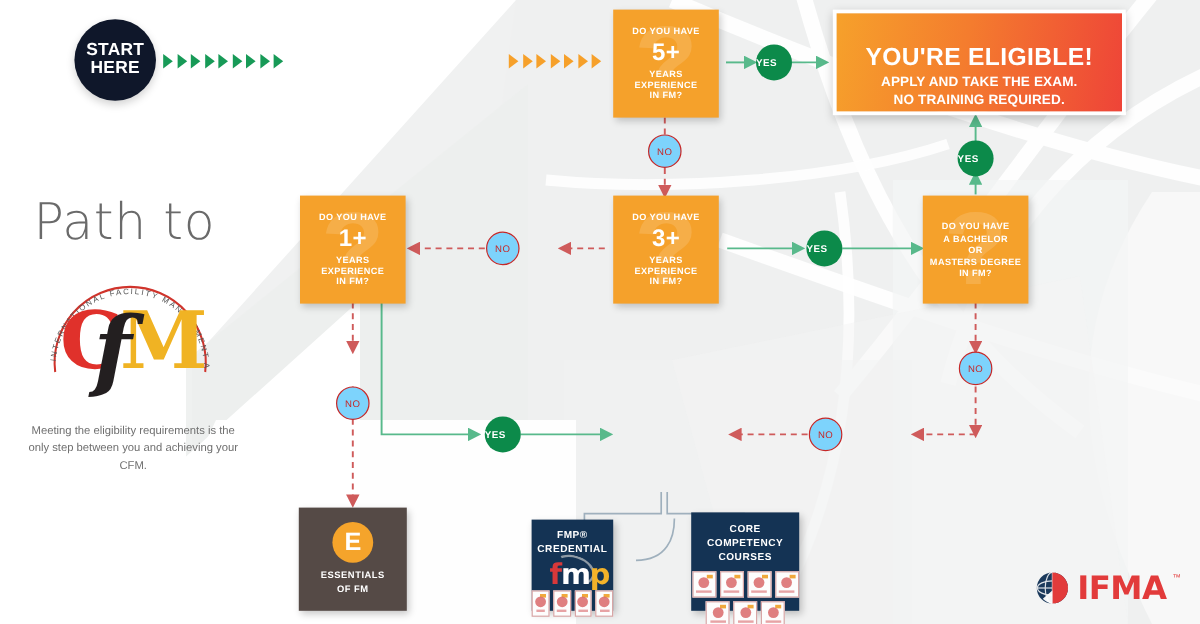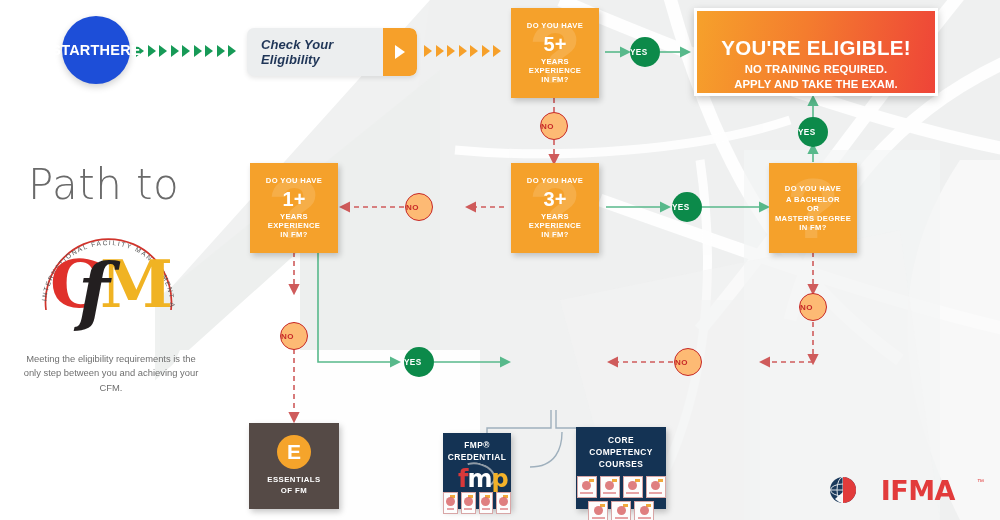--- a/index.html
+++ b/index.html
@@ -12,21 +12,21 @@
 
   
   .bg-layer { position: absolute; inset: 0; z-index: 0; pointer-events: none; }
 
   
   .abs { position: absolute; }
 
   
   .start-circle {
     left: 62px; top: 16px; width: 68px; height: 68px; border-radius: 50%;
-    background: #1d4ed8; color: #fff; display: flex; flex-direction: row;
+    background: #0f172a; color: #fff; display: flex; flex-direction: column;
     align-items: center; justify-content: center; line-height: 1.02;
     font-weight: bold; font-size: 14.5px; letter-spacing: .2px;
     box-shadow: 0 3px 7px rgba(0,0,0,.18); text-align: center; z-index: 6;
   }
 
   
   .chev-row { display: flex; align-items: center; gap: 3.5px; z-index: 5; }
   .chev {
     width: 0; height: 0;
     border-top: 6.5px solid transparent; border-bottom: 6.5px solid transparent;
@@ -82,24 +82,24 @@
   .eligible-box .t1 { font-size: 20.5px; font-weight: bold; letter-spacing: .3px; margin-top: 23px; }
   .eligible-box .t2 { font-size: 11.3px; font-weight: bold; letter-spacing: .1px; line-height: 1.28; margin-top: 2px; }
 
   
   .yes-circle {
     width: 30px; height: 30px; border-radius: 50%; background: #0c8a4a; color: #fff;
     display: flex; align-items: center; justify-content: flex-start;
     font-size: 8.2px; font-weight: bold; letter-spacing: .4px; z-index: 7; position: absolute;
   }
   .no-circle {
-    width: 28px; height: 28px; border-radius: 50%; background: #fdba74;
+    width: 28px; height: 28px; border-radius: 50%; background: #7dd3fc;
     border: 1.6px solid #c62828; color: #c62828;
-    display: flex; align-items: center; 
-    font-size: 8px; font-weight: bold; letter-spacing: .4px; z-index: 7; position: absolute;
+    display: flex; align-items: center; justify-content: center;
+    font-size: 8px; font-weight: normal; letter-spacing: .4px; z-index: 7; position: absolute;
   }
 
   
   .navy {
     background: #143354; color: #fff; position: absolute;
     box-shadow: 2px 3px 6px rgba(0,0,0,.22); text-align: center; z-index: 6;
   }
   .navy .cardtitle { font-size: 8.4px; font-weight: bold; letter-spacing: .45px; line-height: 1.42; }
 
   
@@ -148,21 +148,21 @@
   }
   .cfm-caption {
     left: 18px; top: 352px; width: 186px; text-align: center;
     font-size: 9.4px; color: #6f6f6f; line-height: 1.52; z-index: 5;
   }
 
   
   .cfm-wrap { left: 28px; top: 215px; width: 160px; height: 130px; z-index: 5; }
 
   
-  .ifma { right: 16px; bottom: 14px; display: flex; align-items: center; gap: 22px; z-index: 8; position: absolute; }
+  .ifma { right: 16px; bottom: 14px; display: flex; align-items: center; gap: 5px; z-index: 8; position: absolute; }
   .ifma .word { font-size: 27px; font-weight: bold; color: #e23b3b; letter-spacing: -.5px; font-family: "DejaVu Sans", sans-serif; }
   .ifma .tm { font-size: 7px; color: #e23b3b; align-self: flex-start; margin-top: 4px; }
 
   
   #wires { position: absolute; inset: 0; z-index: 4; pointer-events: none; }
 </style>
 </head>
 <body>
 
 <div id="stage">
@@ -254,26 +254,20 @@
       <i class="chev"></i>
       <i class="chev"></i>
       <i class="chev"></i>
       <i class="chev"></i>
     <i class="chev"></i>
       <i class="chev"></i>
       <i class="chev"></i>
       <i class="chev"></i>
   </div>
 
-  <div class="abs elig-pill">
-    <span class="label">Check Your Eligibility</span>
-    <span class="cap">
-        <i class="tri"></i>
-      </span>
-  </div>
 
   <div class="abs chev-row chev-orange" style="left:424px; top:45px;">
     <i class="chev"></i>
       <i class="chev"></i>
       <i class="chev"></i>
       <i class="chev"></i>
     <i class="chev"></i>
       <i class="chev"></i>
       <i class="chev"></i>
   </div>
@@ -292,22 +286,22 @@
   <div class="yes-circle" style="left:630px; top:37px;">
     <span>YES</span>
   </div>
   <div class="no-circle" style="left:540px; top:112px;">
     <span>NO</span>
   </div>
 
   <div class="abs eligible-box">
     <div class="t1">YOU'RE ELIGIBLE!</div>
     <div class="t2">
+      <div>APPLY AND TAKE THE EXAM.</div>
       <div>NO TRAINING REQUIRED.</div>
-      <div>APPLY AND TAKE THE EXAM.</div>
     </div>
   </div>
 
   <div class="qbox" style="left:511px; top:163px; width:88px; height:90px;">
     <span class="qmark">?</span>
     <div class="qtext">
       <div class="small">DO YOU HAVE</div>
       <div class="big">3+</div>
       <div class="tiny">YEARS</div>
       <div class="tiny">EXPERIENCE</div>

